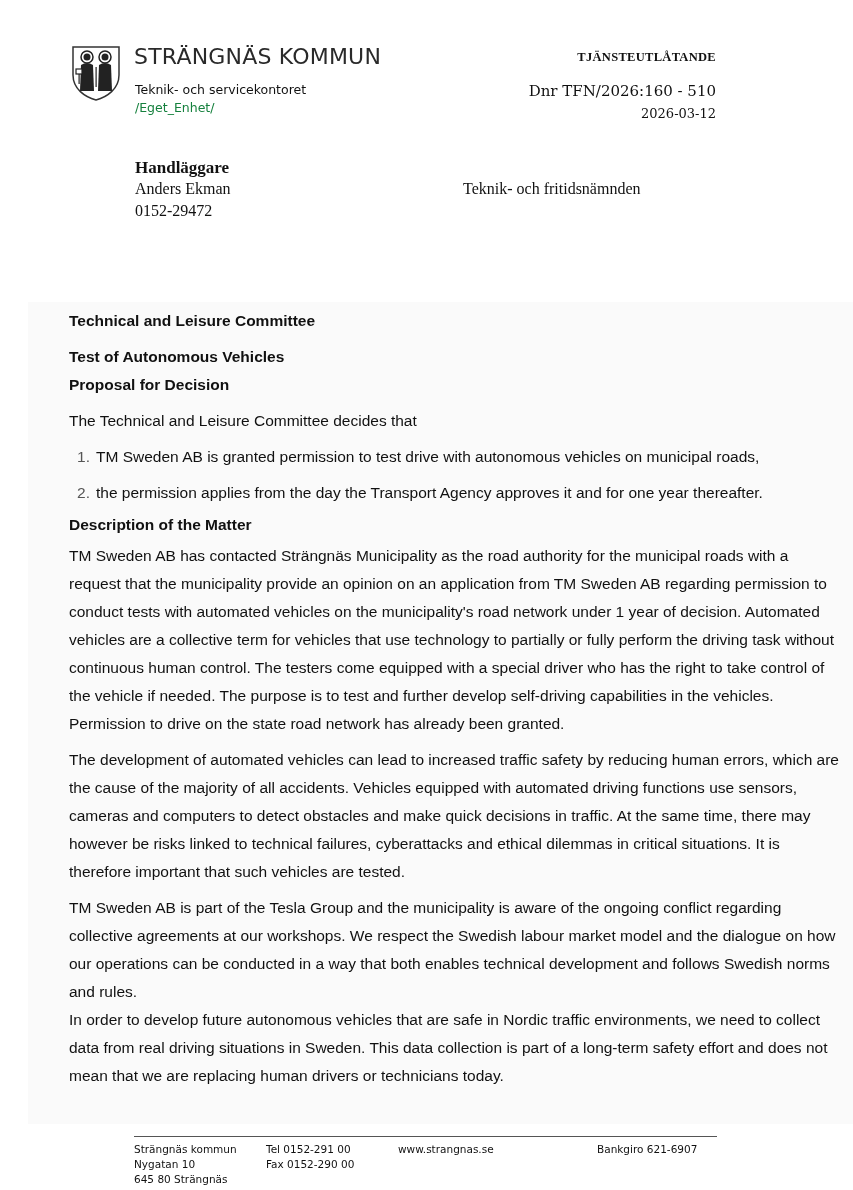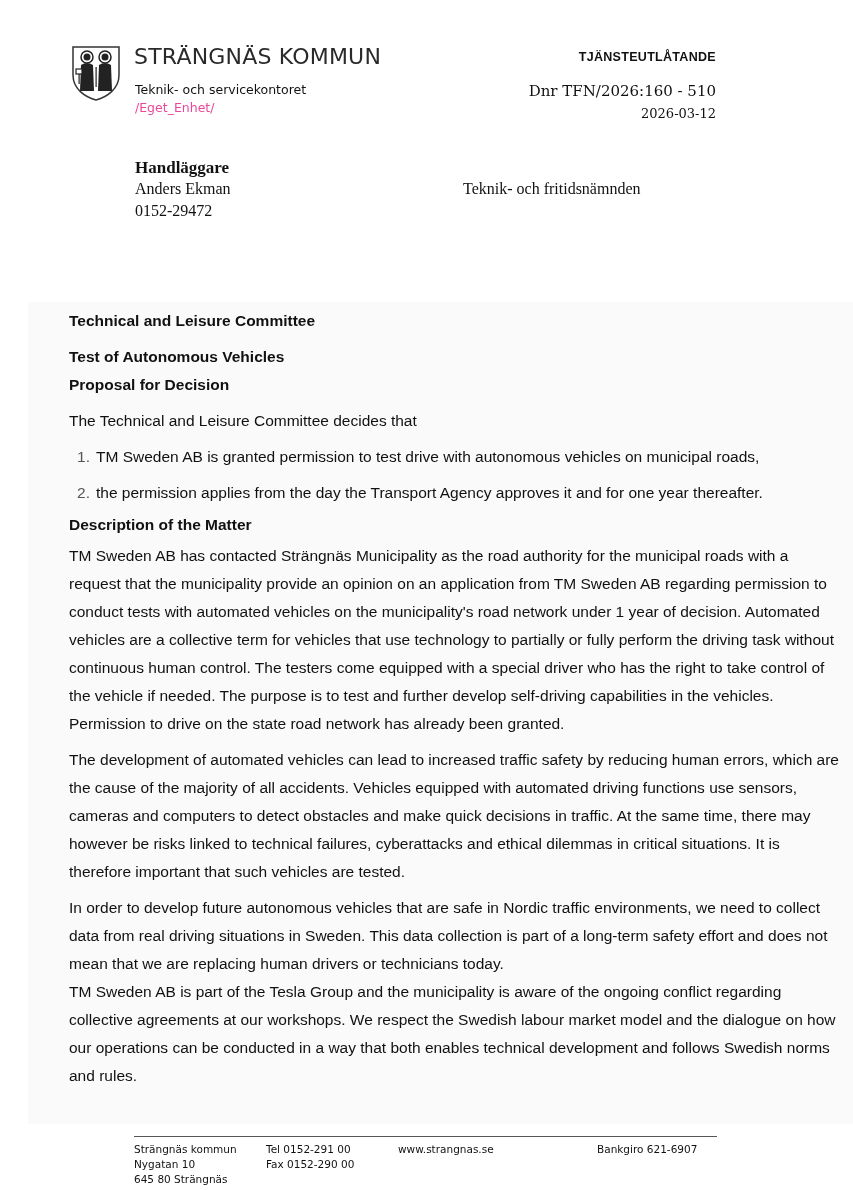--- a/index.html
+++ b/index.html
@@ -14,25 +14,25 @@
       position: absolute; left: 134px; top: 44px;
       font-family: "DejaVu Sans", sans-serif; font-size: 22px; letter-spacing: 0.2px;
       color: #2a2a2a; white-space: nowrap;
     }
     .dept {
       position: absolute; left: 135px; top: 82px;
       font-family: "DejaVu Sans", sans-serif; font-size: 12.5px; color: #111;
     }
     .unit {
       position: absolute; left: 135px; top: 100px;
-      font-family: "DejaVu Sans", sans-serif; font-size: 12.5px; color: #ec4899;
+      font-family: "DejaVu Sans", sans-serif; font-size: 12.5px; color: #15803d;
     }
     .doctype {
       position: absolute; right: 137px; top: 50px;
-      font-family: Liberation Sans, sans-serif; font-weight: bold; font-size: 12.5px; letter-spacing: 0.3px;
+      font-family: Liberation Serif, serif; font-weight: bold; font-size: 12.5px; letter-spacing: 0.3px;
     }
     .dnr {
       position: absolute; right: 137px; top: 82px;
       font-family: "DejaVu Serif", serif; font-size: 15px; text-align: left;
     }
     .date {
       position: absolute; right: 137px; top: 106px;
       font-family: "DejaVu Serif", serif; font-size: 13px; 
     }
     .handler-label {
@@ -125,22 +125,22 @@
       <span>TM Sweden AB is granted permission to test drive with autonomous vehicles on municipal roads,</span>
     </li>
     <li>
       <span class="num">2.</span>
       <span>the permission applies from the day the Transport Agency approves it and for one year thereafter.</span>
     </li>
   </ol>
   <h2 class="h-desc">Description of the Matter</h2>
   <p class="para gap">TM Sweden AB has contacted Strängnäs Municipality as the road authority for the municipal roads with a request that the municipality provide an opinion on an application from TM Sweden AB regarding permission to conduct tests with automated vehicles on the municipality's road network under 1 year of decision. Automated vehicles are a collective term for vehicles that use technology to partially or fully perform the driving task without continuous human control. The testers come equipped with a special driver who has the right to take control of the vehicle if needed. The purpose is to test and further develop self-driving capabilities in the vehicles. Permission to drive on the state road network has already been granted.</p>
   <p class="para gap">The development of automated vehicles can lead to increased traffic safety by reducing human errors, which are the cause of the majority of all accidents. Vehicles equipped with automated driving functions use sensors, cameras and computers to detect obstacles and make quick decisions in traffic. At the same time, there may however be risks linked to technical failures, cyberattacks and ethical dilemmas in critical situations. It is therefore important that such vehicles are tested.</p>
+  <p class="para">TM Sweden AB is part of the Tesla Group and the municipality is aware of the ongoing conflict regarding collective agreements at our workshops. We respect the Swedish labour market model and the dialogue on how our operations can be conducted in a way that both enables technical development and follows Swedish norms and rules.</p>
   <p class="para">In order to develop future autonomous vehicles that are safe in Nordic traffic environments, we need to collect data from real driving situations in Sweden. This data collection is part of a long-term safety effort and does not mean that we are replacing human drivers or technicians today.</p>
-  <p class="para">TM Sweden AB is part of the Tesla Group and the municipality is aware of the ongoing conflict regarding collective agreements at our workshops. We respect the Swedish labour market model and the dialogue on how our operations can be conducted in a way that both enables technical development and follows Swedish norms and rules.</p>
 </div>
 
 <div class="footer-line"></div>
 <div class="footer f1">
   <div>Strängnäs kommun</div>
   <div>Nygatan 10</div>
   <div>645 80 Strängnäs</div>
 </div>
 <div class="footer f2">
   <div>Tel 0152-291 00</div>

